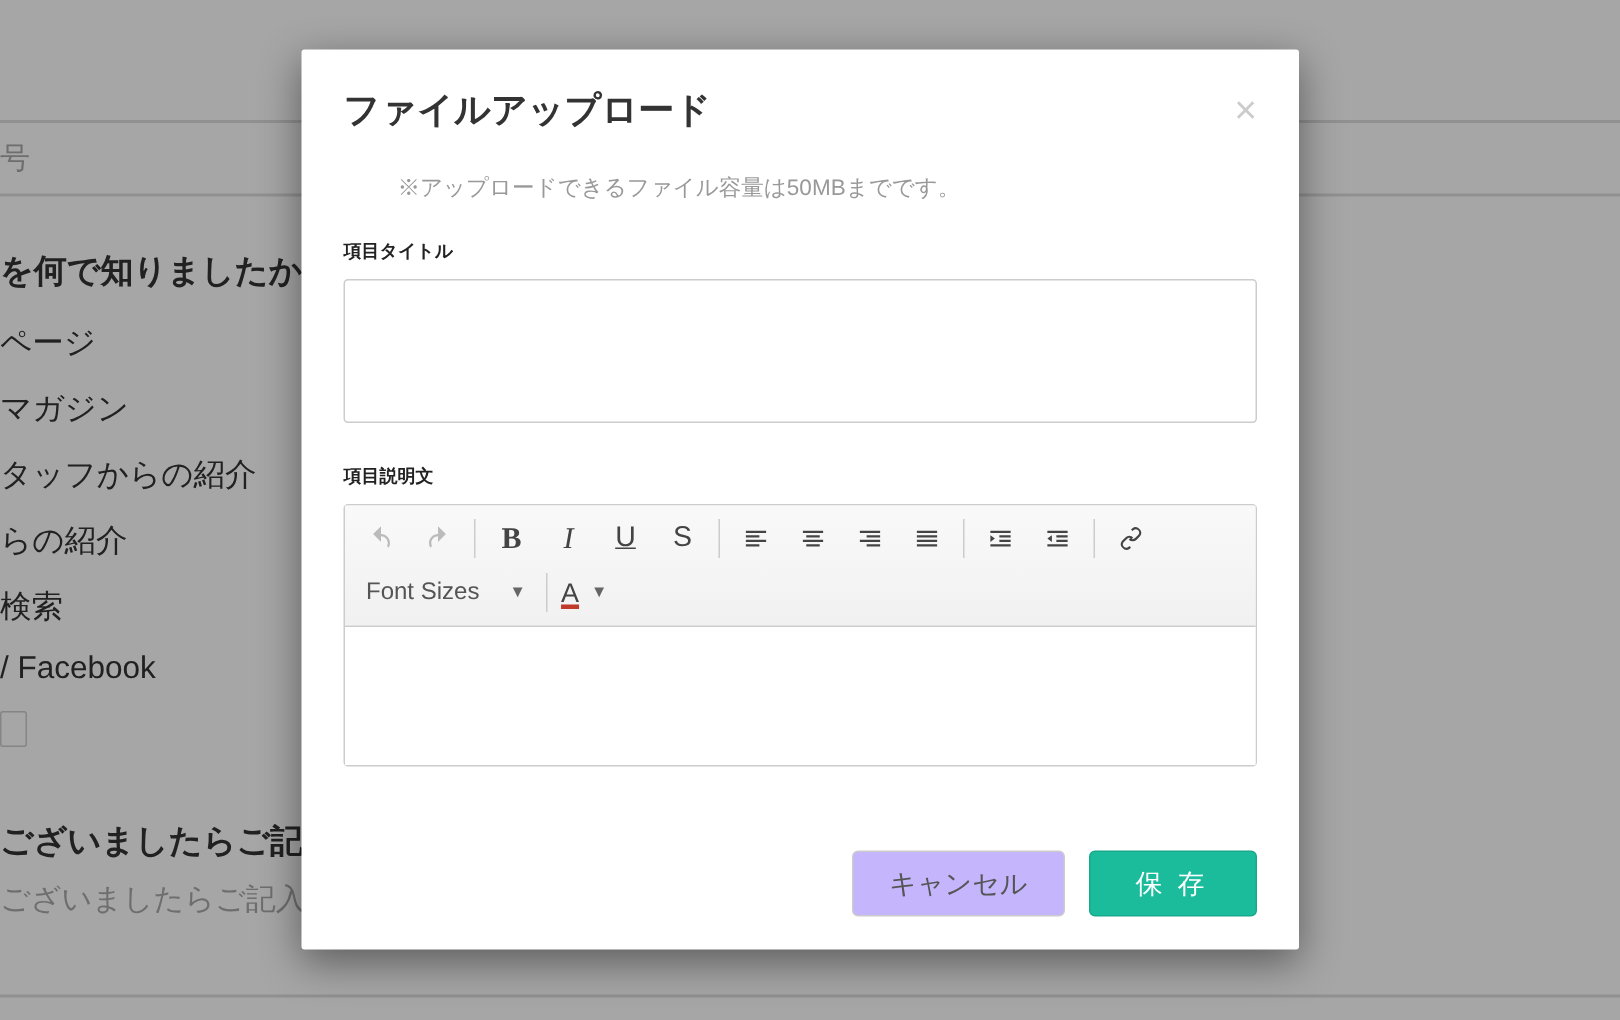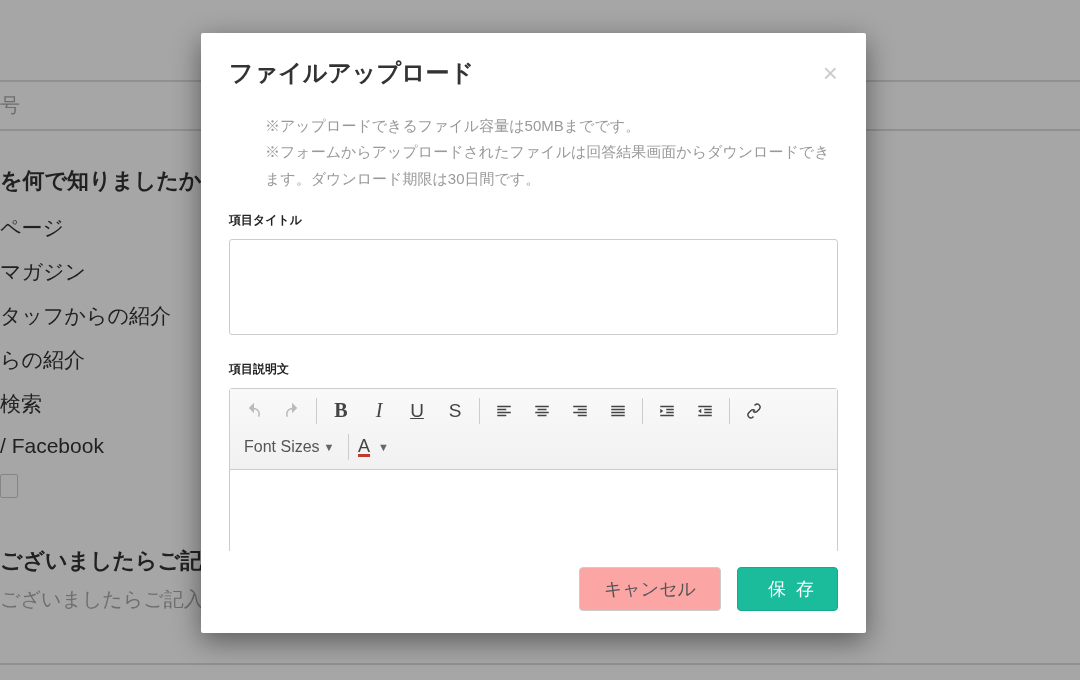--- a/index.html
+++ b/index.html
@@ -145,21 +145,21 @@
       width: 1px;
       height: 26px;
       background: #ccc;
       margin: 0 4px;
     }
     .rte-select {
       height: 32px;
       padding: 0 8px;
       display: inline-flex;
       align-items: center;
-      gap: 4px;
+      gap: 20px;
       font-size: 16px;
       color: #555;
       cursor: pointer;
     }
     .rte-caret {
       font-size: 11px;
       color: #666;
     }
     .rte-font-a {
       display: inline-flex;
@@ -188,30 +188,30 @@
       height: 44px;
       padding: 0 24px;
       border-radius: 4px;
       font-size: 18px;
       cursor: pointer;
       display: inline-flex;
       align-items: center;
       justify-content: center;
     }
     .btn-cancel {
-      background: #fca5a5;
+      background: #c4b5fd;
       border: 1px solid #ccc;
       color: #555;
     }
     .btn-save {
       background: #1abc9c;
       border: 1px solid #18a98c;
       color: #fff;
       letter-spacing: 10px;
-      padding: 0 13px 0 30px;
+      padding: 0 24px 0 30px;
       font-weight: 500;
     }
     svg { display: block; }
   </style>
 </head>
 <body>
 
 <div class="bg-page">
   <div style="height:80px"></div>
   <hr class="bg-hr">
@@ -238,21 +238,20 @@
 
 <div class="modal">
   <div class="modal-header">
     <div class="modal-title">ファイルアップロード</div>
     <div class="modal-close">×</div>
   </div>
 
   <div class="modal-body">
     <div class="help-text">
       <div>※アップロードできるファイル容量は50MBまでです。</div>
-      <div>※フォームからアップロードされたファイルは回答結果画面からダウンロードできます。ダウンロード期限は30日間です。</div>
     </div>
 
     <div class="field-label">項目タイトル</div>
     <div class="textarea-wrap">
       <textarea class="title-textarea" value="" style=""></textarea>
     </div>
 
     <div class="field-label">項目説明文</div>
 
     <div class="rte">

